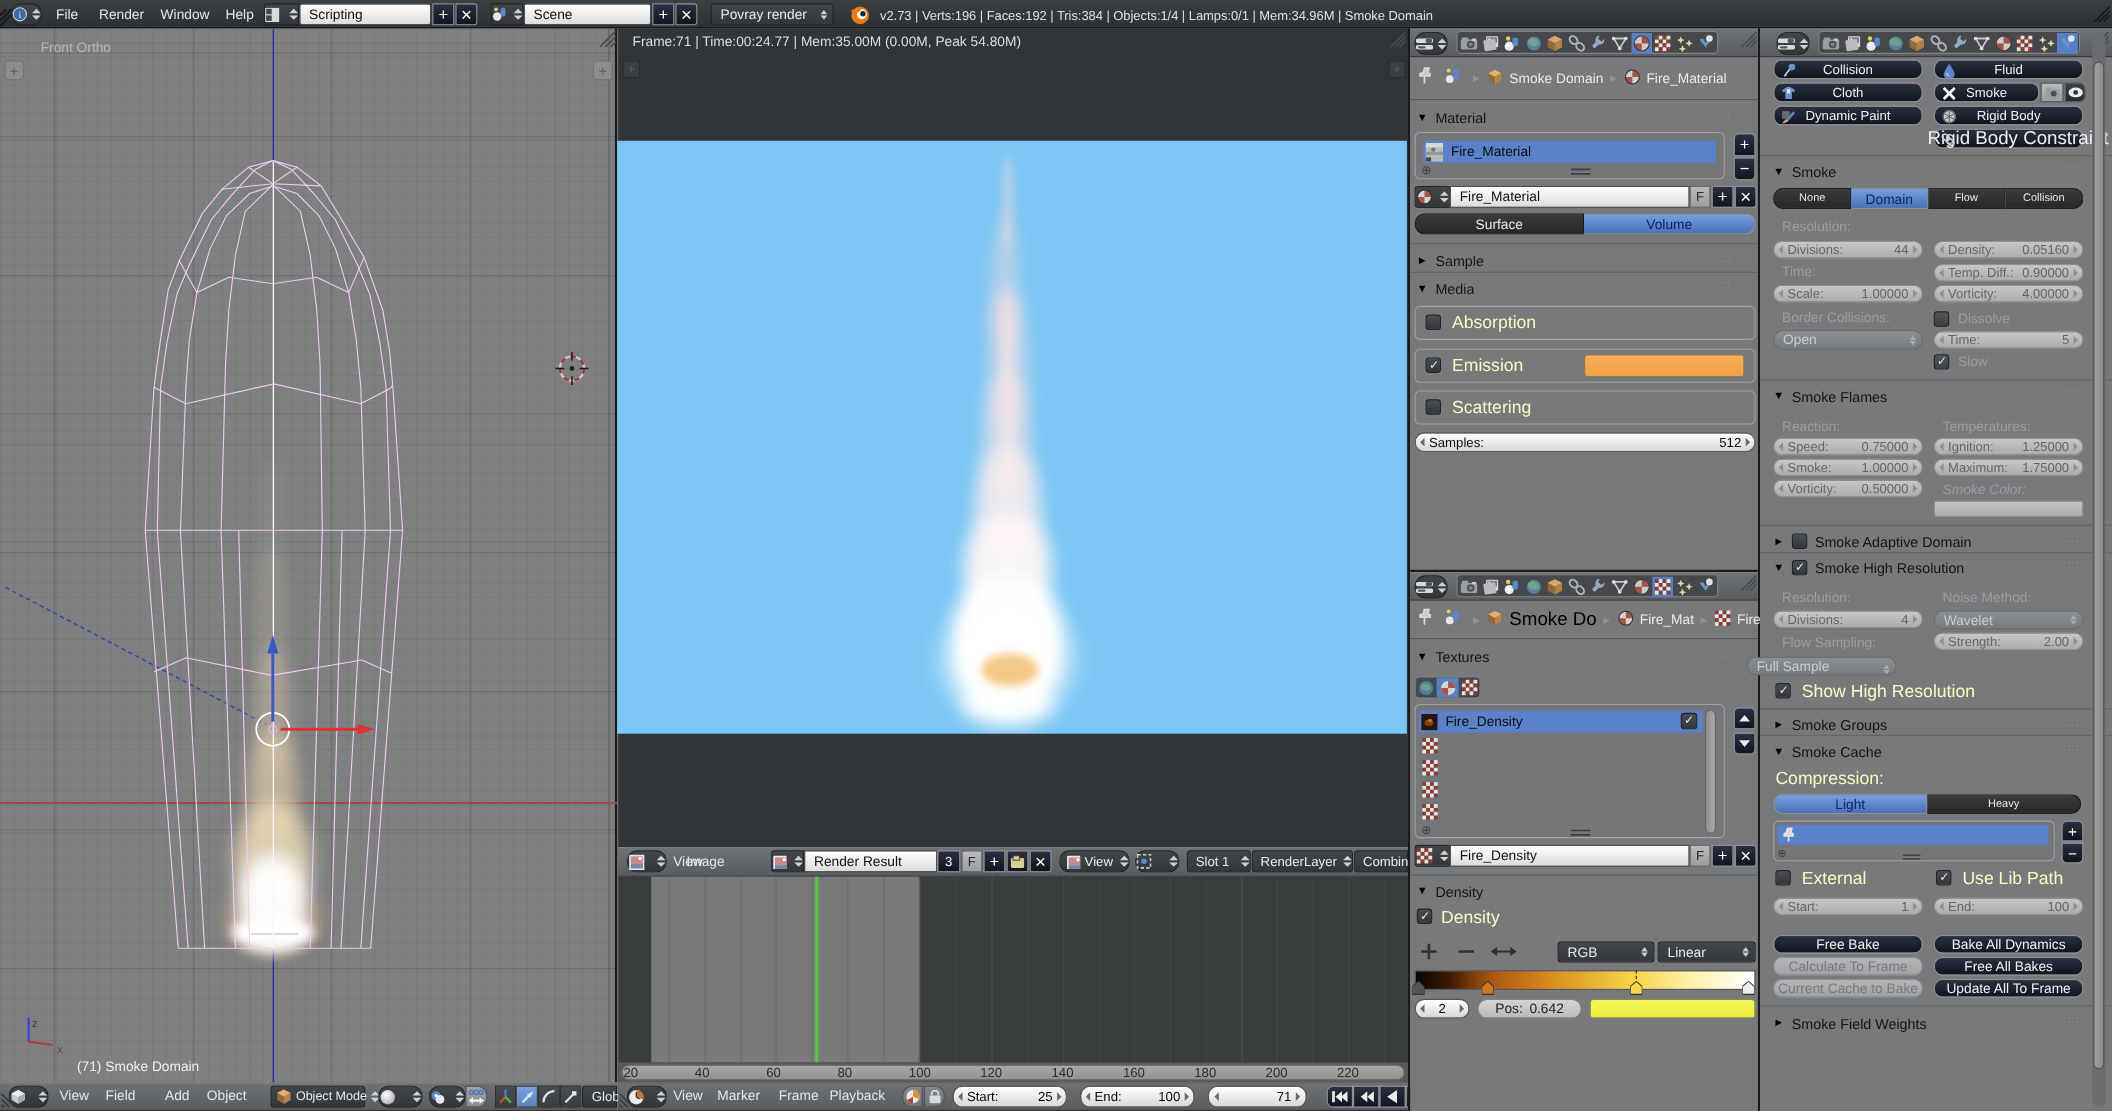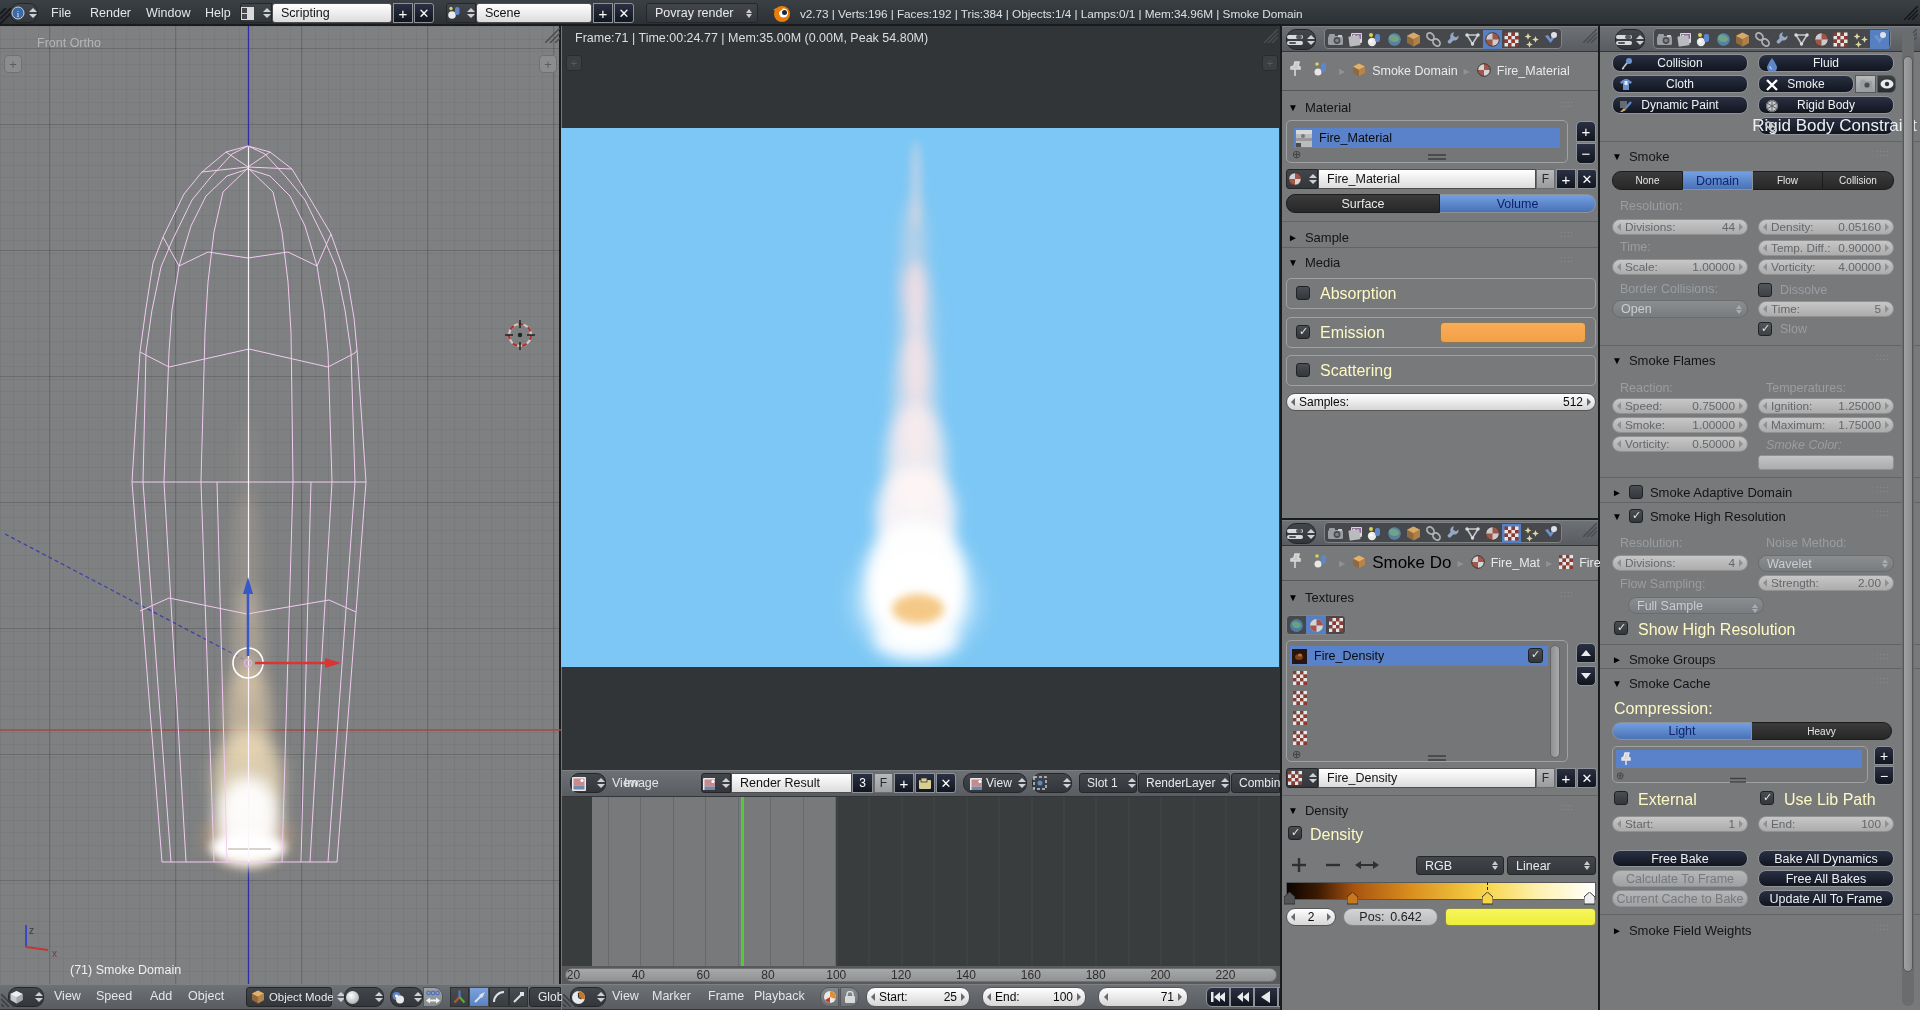--- a/index.html
+++ b/index.html
@@ -164,21 +164,21 @@
       <path d="M7.5 1 L13.5 4 L13.5 10 L7.5 13.5 L1.5 10 L1.5 4 Z" fill="#c8cacd"></path>
       <path d="M7.5 1 L13.5 4 L7.5 7.2 L1.5 4 Z" fill="#eceef0"></path>
       <path d="M7.5 7.2 L13.5 4 L13.5 10 L7.5 13.5 Z" fill="#a5a8ab"></path>
     </svg>
     <span style="display:inline-flex;flex-direction:column;gap:2px;margin-left:auto">
       <span style="width:0;height:0;border-left:4px solid transparent;border-right:4px solid transparent;border-bottom:4px solid #cfd2d5"></span>
       <span style="width:0;height:0;border-left:4px solid transparent;border-right:4px solid transparent;border-top:4px solid #cfd2d5"></span>
     </span>
   </div>
 <div class="a menu" style="left:54px;top:989px;white-space:nowrap;">View</div>
-<div class="a menu" style="left:96px;top:989px;white-space:nowrap;">Speed</div>
+<div class="a menu" style="left:96px;top:989px;white-space:nowrap;">Field</div>
 <div class="a menu" style="left:150px;top:989px;white-space:nowrap;">Add</div>
 <div class="a menu" style="left:188px;top:989px;white-space:nowrap;">Object</div>
 <div class="a ddk" style="left:246px;top:987px;width:86px;height:20px;display:flex;align-items:center;gap:3px;padding-left:3px;">
     <span style="flex:none;display:flex">
       <svg width="16" height="16" viewBox="0 0 16 16" style="">
         <path d="M8 1.5 L14 4.5 L14 11 L8 14.5 L2 11 L2 4.5 Z" fill="#8f6a3e"></path>
         <path d="M8 1.5 L14 4.5 L8 7.8 L2 4.5 Z" fill="#e2b26c"></path>
         <path d="M8 7.8 L14 4.5 L14 11 L8 14.5 Z" fill="#b5854d"></path>
       </svg>
     </span>
@@ -1297,21 +1297,21 @@
       <span style="width:0;height:0;border-left:3.5px solid transparent;border-right:3.5px solid transparent;border-top:4px solid #a9acb0"></span>
     </span>
   </div>
 <div class="a lbl-d" style="left:1620px;top:577px;white-space:nowrap;">Flow Sampling:</div>
 <div class="a sl-d" style="left:1758px;top:575px;width:136px;height:16px;display:flex;align-items:center;padding:0 4px;overflow:hidden;">
     <span style="width:0;height:0;border-top:4px solid transparent;border-bottom:4px solid transparent;border-right:4px solid #8e9194;margin-right:4px"></span>
     <span>Strength:</span>
     <span style="margin-left:auto">2.00</span>
     <span style="width:0;height:0;border-top:4px solid transparent;border-bottom:4px solid transparent;border-left:4px solid #8e9194;margin-left:4px"></span>
   </div>
-<div class="a dd-d" style="left:1628px;top:597px;width:136px;height:17px;display:flex;align-items:flex-end;">
+<div class="a dd-d" style="left:1588px;top:597px;width:136px;height:17px;display:flex;align-items:flex-end;">
     <span style="padding-left:8px">Full Sample</span>
     <span style="display:inline-flex;flex-direction:column;gap:1px;margin-left:auto;padding-right:5px">
       <span style="width:0;height:0;border-left:3.5px solid transparent;border-right:3.5px solid transparent;border-bottom:4px solid #a9acb0"></span>
       <span style="width:0;height:0;border-left:3.5px solid transparent;border-right:3.5px solid transparent;border-top:4px solid #a9acb0"></span>
     </span>
   </div>
 <div class="a chk c" style="left:1614px;top:621px;width:14px;height:14px;"></div>
 <div class="a lbl-e" style="left:1638px;top:621px;white-space:nowrap;">Show High Resolution</div>
 <div class="a " style="left:1600px;top:644px;width:320px;height:1px;background:#616466"></div>
 <div class="a fc" style="left:1612px;top:650px;width:282px;height:18px;">

